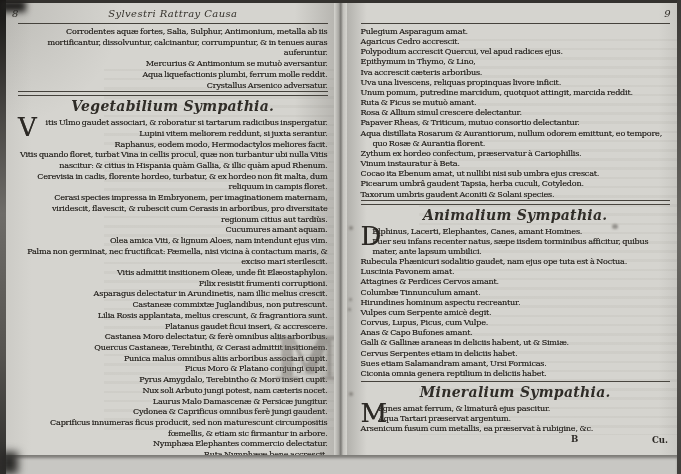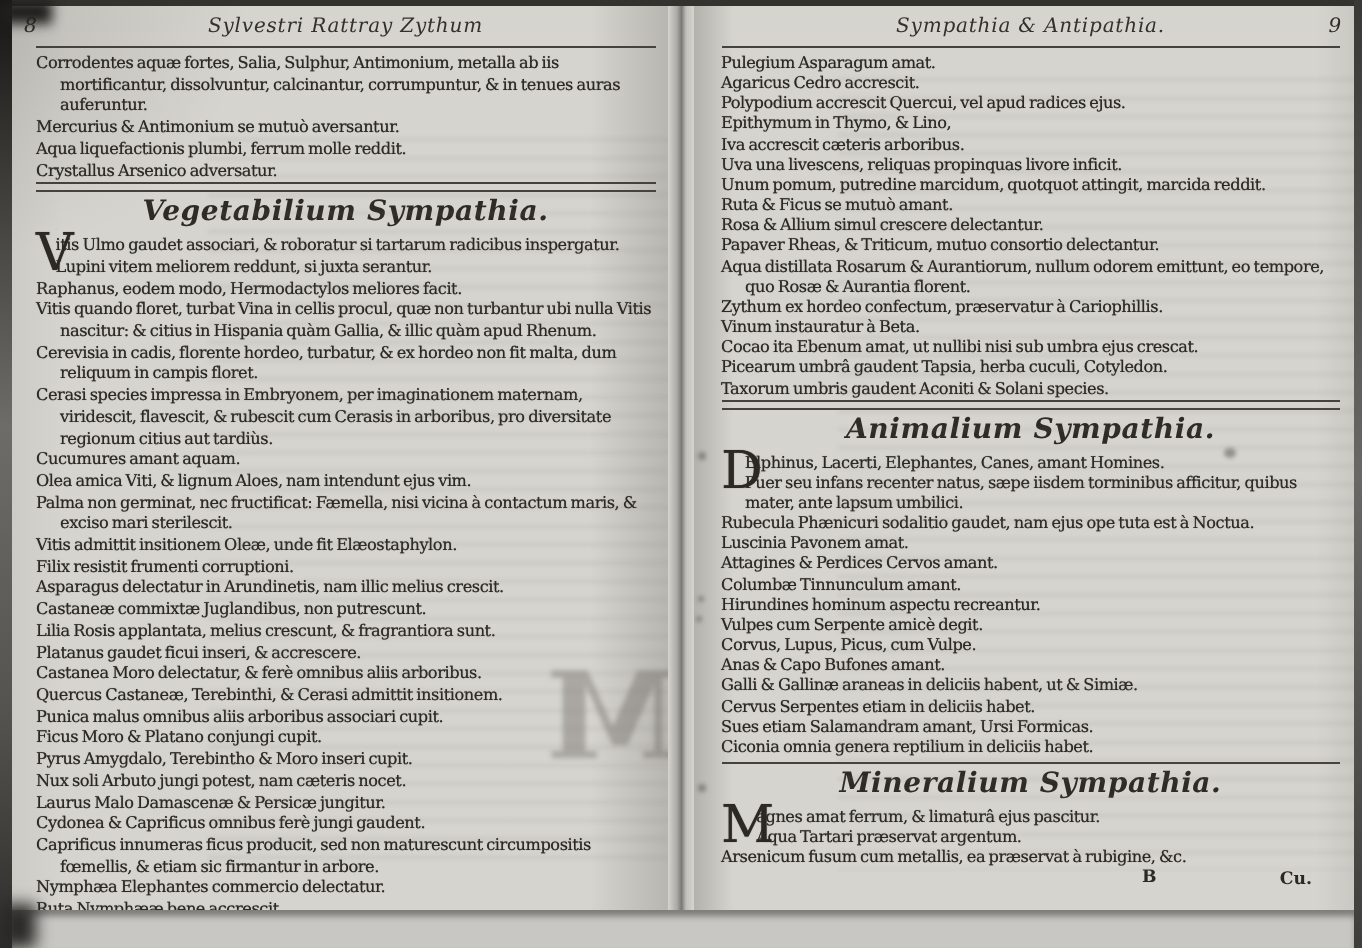--- a/index.html
+++ b/index.html
@@ -36,29 +36,29 @@
   .rule{margin:1px 0 2px;}
   .rule.single{border-top:1.4px solid #45423c;height:0;}
   .rule.double{border-top:1.7px solid #45423c;border-bottom:1px solid #45423c;height:3px;}
 
   .heading{font-style:italic;font-weight:600;font-size:14px;text-align:center;
     color:#2e2b26;margin:2px 0 3px;letter-spacing:.3px;}
 
   .entry{margin:0;padding-left:12px;text-indent:-12px;font-size:8.1px;color:#2c2925;
     letter-spacing:-0.22px;word-spacing:-0.6px;
     text-shadow:0 0 .4px rgba(44,41,37,.7);}
-  .page.left .entry{line-height:10.7px;}
+  .page.left .entry{line-height:10.7px;text-align:right;}
   .page.right .entry{line-height:10.15px;}
 
   .dropcap{float:left;font-size:26px;line-height:19px;padding:1px 3px 0 0;color:#2c2925;
     text-shadow:0 0 .5px rgba(44,41,37,.8);}
   .leadblock{margin:0;}
   .sigline{position:relative;height:12px;font-size:8.6px;color:#2c2925;font-weight:600;}
   .sig{position:absolute;left:68%;top:1px;}
-  .sigline .catch{position:absolute;right:14px;top:2px;}
+  .sigline .catch{position:absolute;right:2px;top:2px;}
 
   .ghost-m{position:absolute;right:-6px;top:322px;font-size:60px;font-weight:bold;
     color:rgba(104,101,95,.40);transform:scaleX(-1);filter:blur(1.3px);pointer-events:none;}
   .bleed{position:absolute;left:30%;top:60px;right:0;bottom:20px;pointer-events:none;
     background:repeating-linear-gradient(180deg, rgba(0,0,0,0) 0 6.6px, rgba(122,119,112,.07) 6.6px 9.2px);
     filter:blur(.7px);}
   .spot{position:absolute;background:rgba(92,90,84,.55);border-radius:50%;filter:blur(1px);pointer-events:none;}
 </style>
 </head>
 <body>
@@ -67,21 +67,21 @@
 <div class="edge-right"></div>
 <div class="edge-top"></div>
 <div class="corner-tl"></div>
 <div class="corner-bl"></div>
 
 <div class="paper">
 
   <div class="page left">
     <div class="pghead">
       <span class="pgnum l">8</span>
-      <span>Sylvestri Rattray Zythum</span>
+      <span>Sylvestri Rattray Causa</span>
     </div>
     <div class="rule single"></div>
 
     <div>
         <p class="entry">Corrodentes aquæ fortes, Salia, Sulphur, Antimonium, metalla ab iis mortificantur, dissolvuntur, calcinantur, corrumpuntur, &amp; in tenues auras auferuntur.</p>
         <p class="entry">Mercurius &amp; Antimonium se mutuò aversantur.</p>
         <p class="entry">Aqua liquefactionis plumbi, ferrum molle reddit.</p>
         <p class="entry">Crystallus Arsenico adversatur.</p>
       </div>
 
@@ -124,21 +124,20 @@
 
     <div class="ghost-m">M</div>
     <div class="bleed"></div>
 
   </div>
 
   <div class="gutter"></div>
 
   <div class="page right">
     <div class="pghead">
-      <span>Sympathia &amp; Antipathia.</span>
       <span class="pgnum r">9</span>
     </div>
     <div class="rule single"></div>
 
     <div>
         <p class="entry">Pulegium Asparagum amat.</p>
         <p class="entry">Agaricus Cedro accrescit.</p>
         <p class="entry">Polypodium accrescit Quercui, vel apud radices ejus.</p>
         <p class="entry">Epithymum in Thymo, &amp; Lino,</p>
         <p class="entry">Iva accrescit cæteris arboribus.</p>

